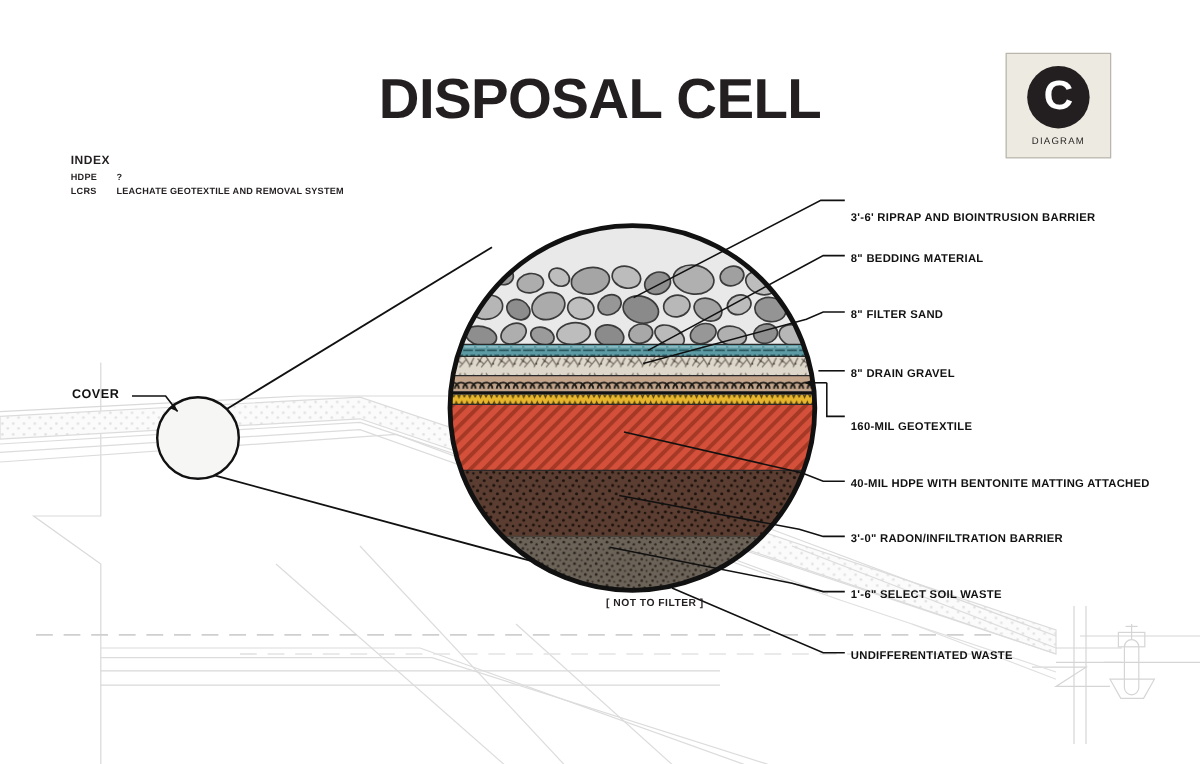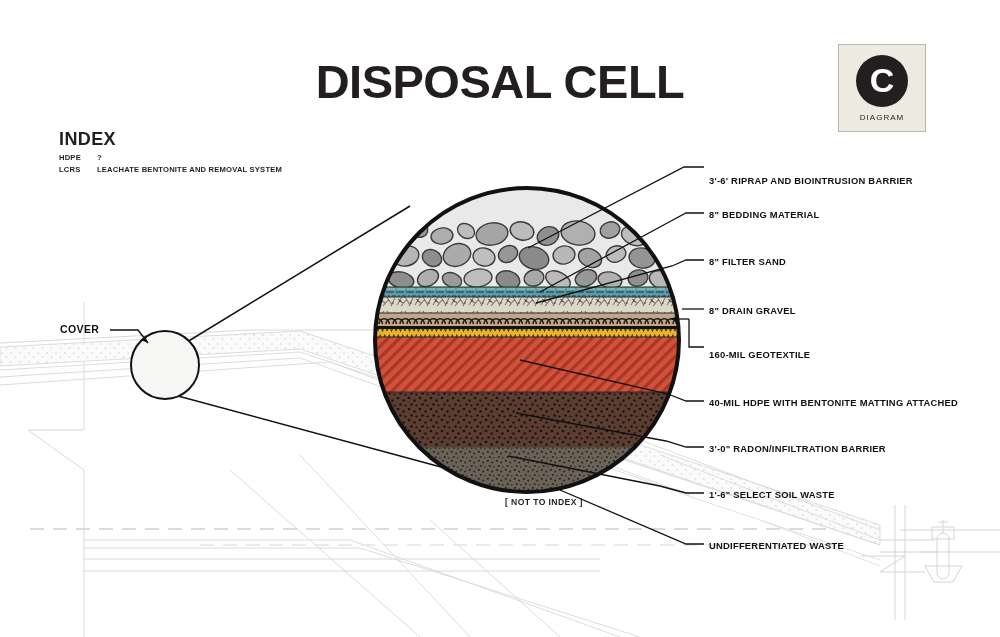--- a/index.html
+++ b/index.html
@@ -7,21 +7,21 @@
   body{width:1000px;height:637px;overflow:hidden;
        font-family:"Liberation Sans","DejaVu Sans",sans-serif;}
   #stage{position:relative;width:1000px;height:637px;background:#fff;}
   #stage svg{position:absolute;left:0;top:0;}
 
   .ttl{position:absolute;left:0;width:1000px;text-align:center;color:#231f20;}
   #title-main{top:58px;font-size:47px;font-weight:bold;letter-spacing:-0.5px;line-height:1;}
   #title-sub{top:112px;font-size:23px;font-weight:normal;letter-spacing:1.2px;line-height:1;}
 
   #index-block{position:absolute;left:59px;top:129px;color:#231f20;}
-  #index-heading{font-size:18px;font-weight:bold;letter-spacing:0.4px;}
+  #index-heading{font-size:10px;font-weight:bold;letter-spacing:0.4px;}
   .index-row{display:flex;font-size:7.6px;font-weight:bold;letter-spacing:0.2px;margin-top:3px;}
   .index-abbr{width:38px;flex:0 0 38px;}
   .index-def{white-space:nowrap;}
 
   .callout{position:absolute;font-size:9.4px;font-weight:bold;color:#111;
            letter-spacing:0.25px;white-space:nowrap;line-height:1;}
 
   #cover-label{position:absolute;left:60px;top:323px;font-size:10.5px;
                font-weight:bold;color:#111;letter-spacing:0.4px;}
   #nts-label{position:absolute;left:505px;top:497px;font-size:8.6px;
@@ -258,27 +258,27 @@
   <div class="ttl" id="title-main">DISPOSAL CELL</div>
 
   <div id="index-block">
     <div id="index-heading">INDEX</div>
     <div class="index-row">
       <span class="index-abbr">HDPE</span>
       <span class="index-def">?</span>
     </div>
     <div class="index-row">
       <span class="index-abbr">LCRS</span>
-      <span class="index-def">LEACHATE BENTONITE AND REMOVAL SYSTEM</span>
+      <span class="index-def">LEACHATE GEOTEXTILE AND REMOVAL SYSTEM</span>
     </div>
   </div>
 
   <div id="cover-label">COVER</div>
 
-  <div id="nts-label">[ NOT TO INDEX ]</div>
+  <div id="nts-label">[ NOT TO FILTER ]</div>
 
   <div class="callout" style="left:709px;top:176px">3'-6' RIPRAP AND BIOINTRUSION BARRIER</div>
   <div class="callout" style="left:709px;top:210px">8" BEDDING MATERIAL</div>
   <div class="callout" style="left:709px;top:257px">8" FILTER SAND</div>
   <div class="callout" style="left:709px;top:306px">8" DRAIN GRAVEL</div>
   <div class="callout" style="left:709px;top:350px">160-MIL GEOTEXTILE</div>
   <div class="callout" style="left:709px;top:398px">40-MIL HDPE WITH BENTONITE MATTING ATTACHED</div>
   <div class="callout" style="left:709px;top:444px">3'-0" RADON/INFILTRATION BARRIER</div>
   <div class="callout" style="left:709px;top:490px">1'-6" SELECT SOIL WASTE</div>
   <div class="callout" style="left:709px;top:541px">UNDIFFERENTIATED WASTE</div>

